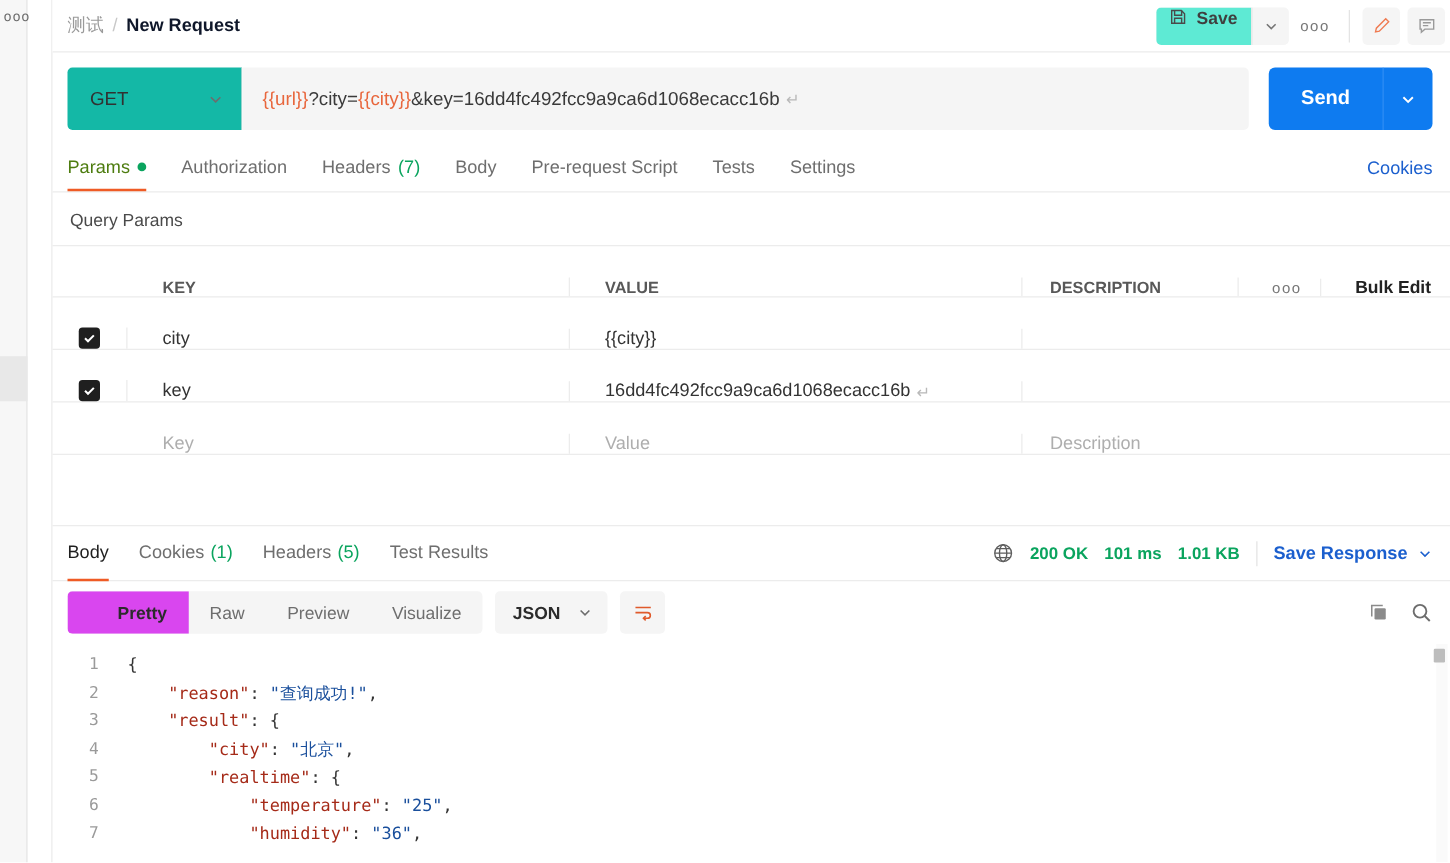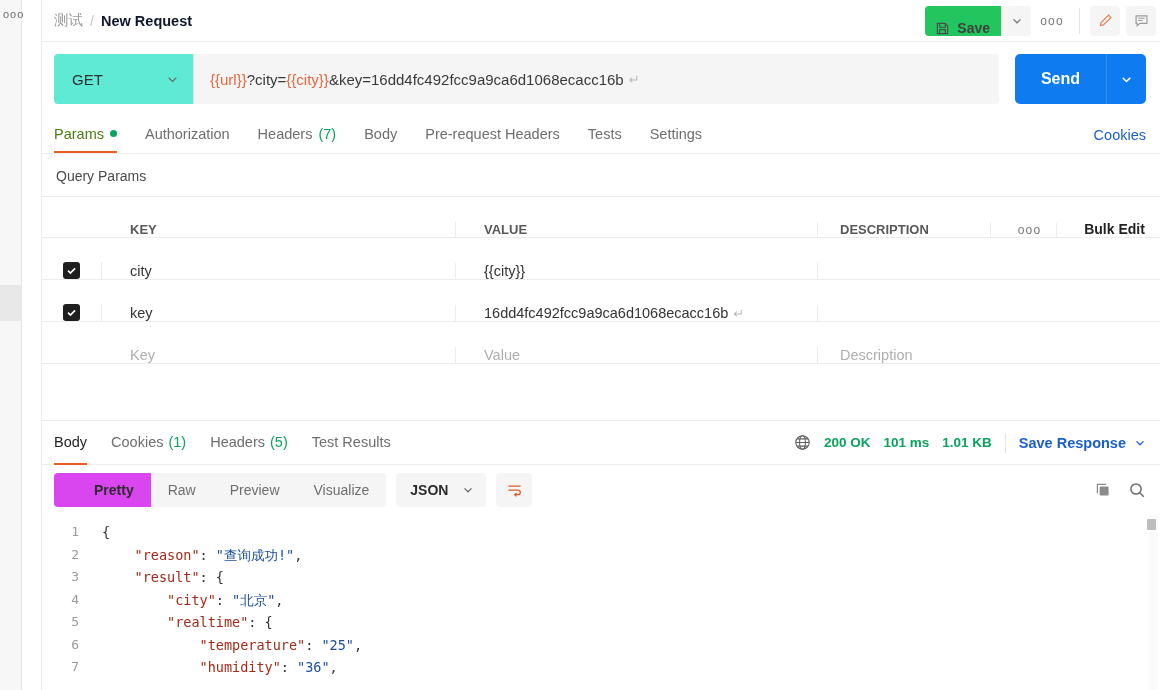--- a/index.html
+++ b/index.html
@@ -44,24 +44,24 @@
     border-bottom: 1px solid #ececec;
     background: #fff;
   }
   .crumb { display: flex; align-items: center; gap: 7px; font-size: 14.5px; }
   .crumb-coll { color: #9a9a9a; }
   .crumb-sep  { color: #c8c8c8; }
   .crumb-name { color: #0f172a; font-weight: bold; }
   .hdr-right { margin-left: auto; display: flex; align-items: center; }
   .save-grp { display: flex; align-items: center; background: #f5f5f5; border-radius: 4px; overflow: hidden; }
   .save-btn {
-    display: flex; align-items: flex-end; gap: 7px;
+    display: flex; align-items: flex-start; gap: 7px;
     height: 30px; padding: 0 11px 0 10px;
     font-size: 14px; color: #3f3f3f; font-weight: bold;
-    cursor: pointer; background: #22c55e;
+    cursor: pointer; background: #5eead4;
   }
   .save-caret {
     width: 30px; height: 30px; display: flex; align-items: center; justify-content: center;
     border-left: 1px solid #e6e6e6; cursor: pointer; background: #f5f5f5;
   }
   .hdr-dots {
     width: 34px; height: 30px; display: flex; align-items: center; justify-content: center;
     font-size: 12px; color: #777; letter-spacing: 1.2px; cursor: pointer; margin-left: 4px;
   }
   .hdr-div { width: 1px; height: 26px; background: #e4e4e4; margin: 0 10px; }
@@ -71,21 +71,21 @@
   }
   .icon-btn + .icon-btn { margin-left: 6px; }
 
   
   .urlrow {
     display: flex; align-items: center; gap: 0;
     padding: 12px 14px 10px 12px;
   }
   .method {
     width: 140px; height: 50px; flex: 0 0 140px;
-    background: #5eead4; border-radius: 4px 0 0 4px;
+    background: #14b8a6; border-radius: 4px 0 0 4px;
     border-right: 1px solid #e2e2e2;
     display: flex; align-items: center; justify-content: space-between;
     padding: 0 14px 0 18px; font-size: 15px; color: #313131; cursor: pointer;
   }
   .urlbox {
     flex: 1 1 auto; height: 50px; background: #f5f5f5; border-radius: 0 4px 4px 0;
     display: flex; align-items: center; padding: 0 16px;
     font-size: 15px; color: #3a3a3a; overflow: hidden; white-space: nowrap; cursor: text;
   }
   .var { color: #e8663c; }
@@ -293,21 +293,21 @@
         <span>Authorization</span>
       </div>
       <div class="rtab">
         <span>Headers</span>
         <span class="cnt">(7)</span>
       </div>
       <div class="rtab">
         <span>Body</span>
       </div>
       <div class="rtab">
-        <span>Pre-request Headers</span>
+        <span>Pre-request Script</span>
       </div>
       <div class="rtab">
         <span>Tests</span>
       </div>
       <div class="rtab">
         <span>Settings</span>
       </div>
       <div class="cookies-link">Cookies</div>
     </div>
 

